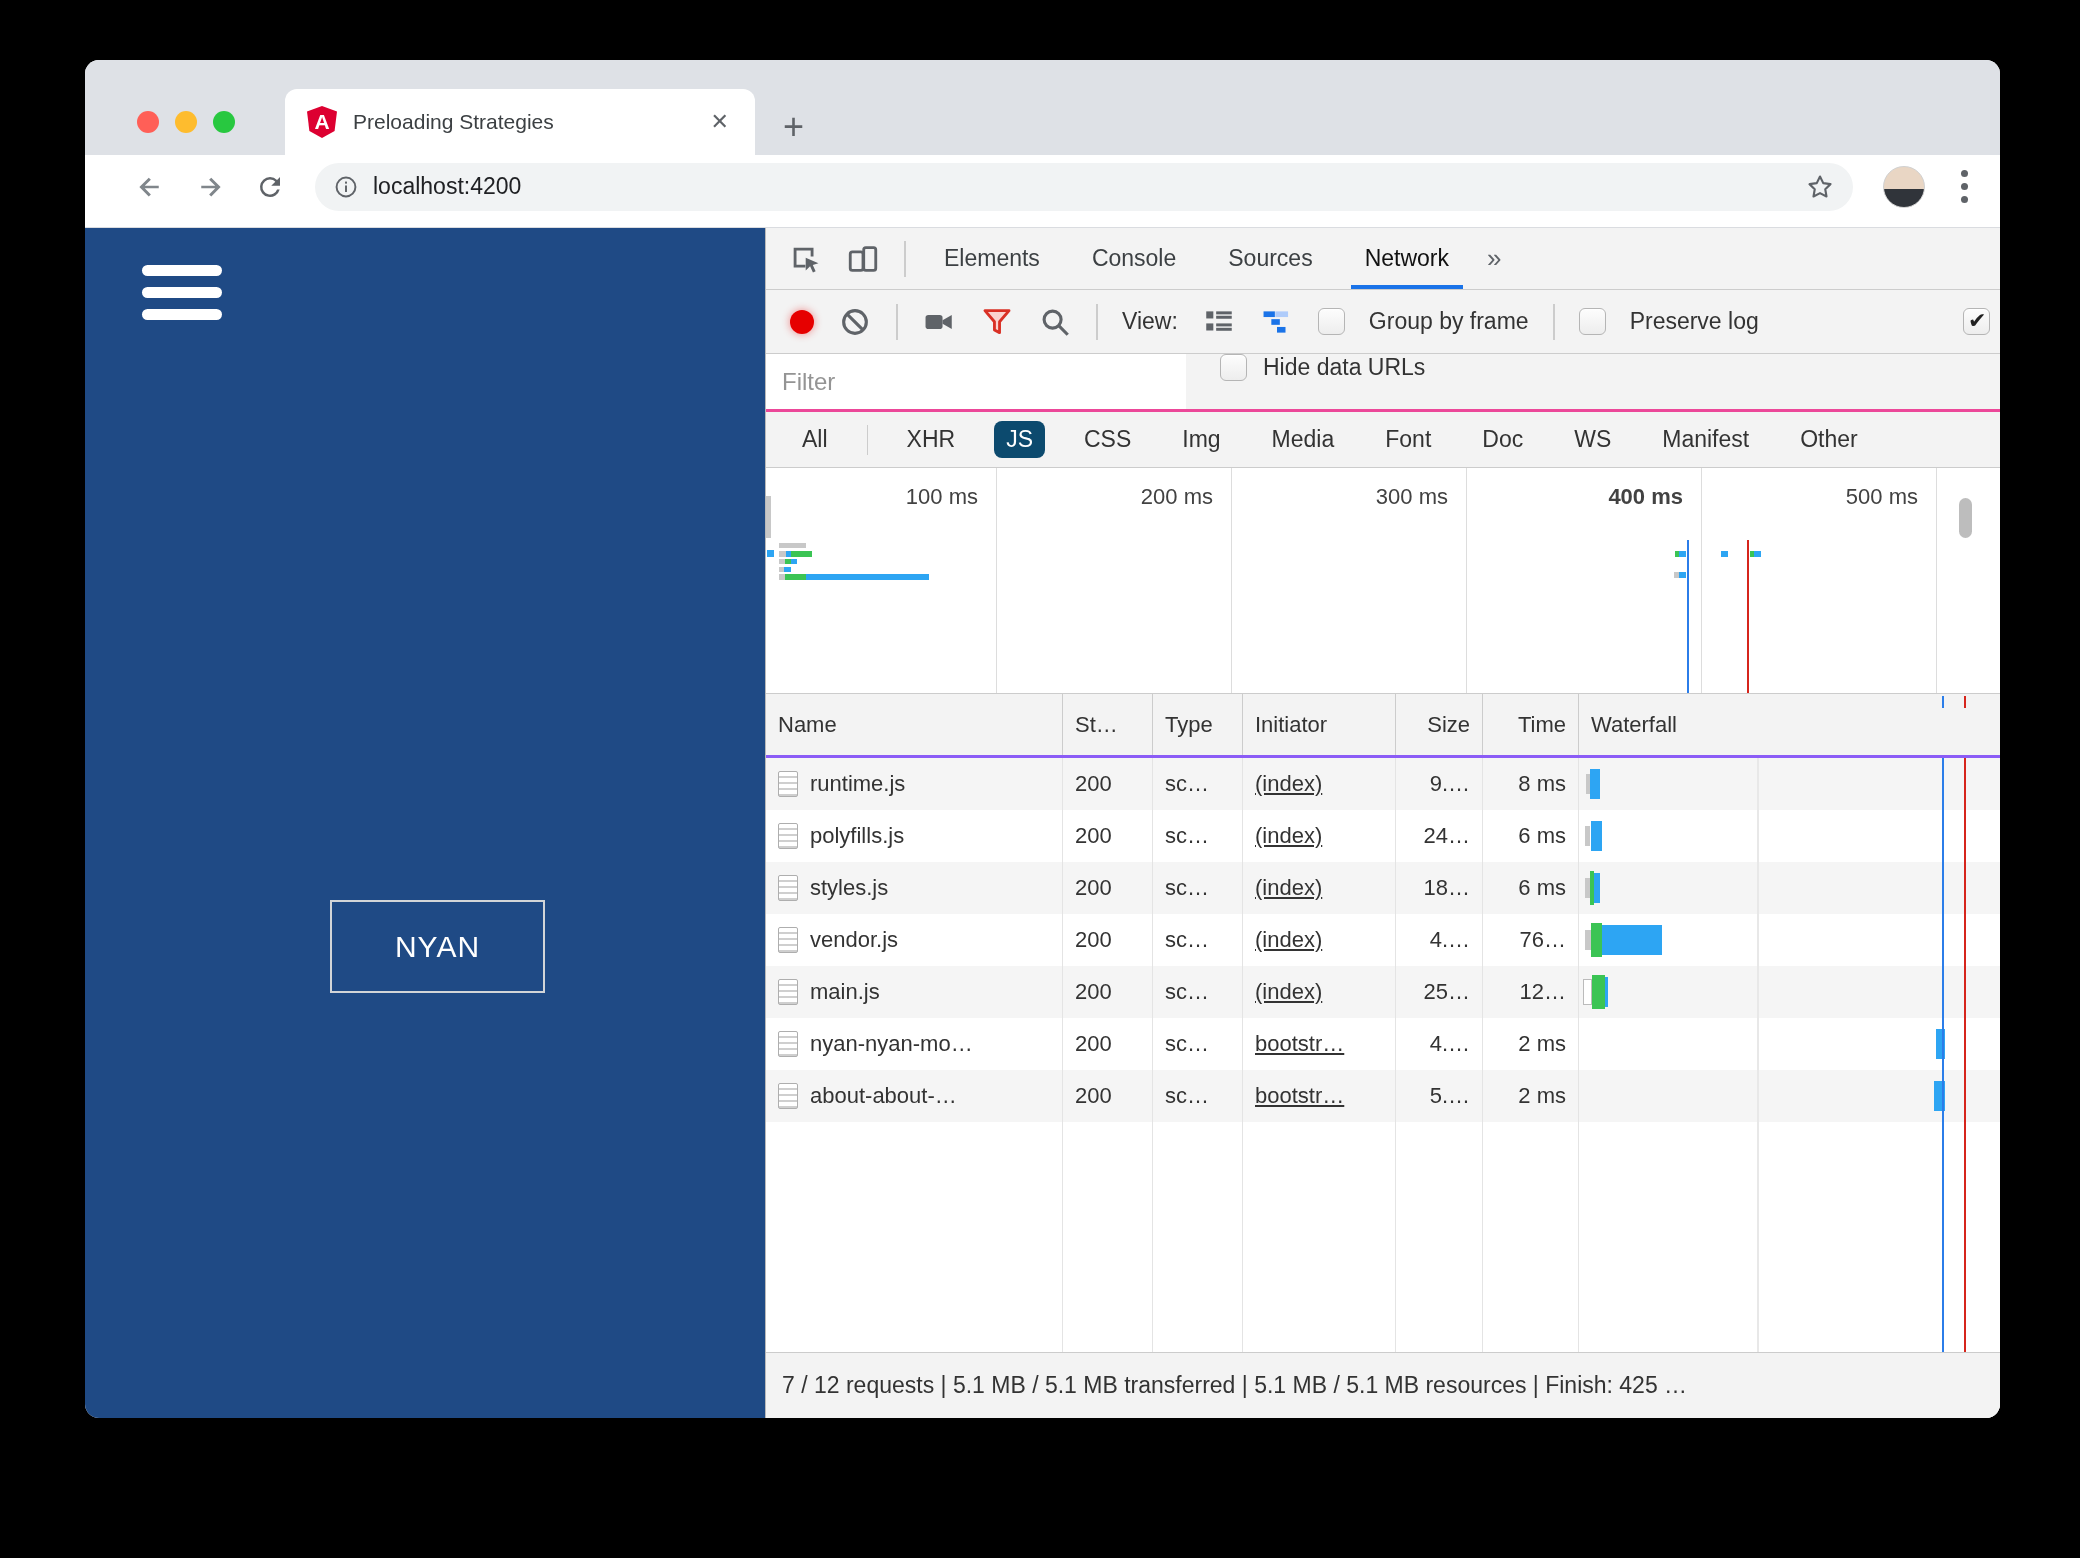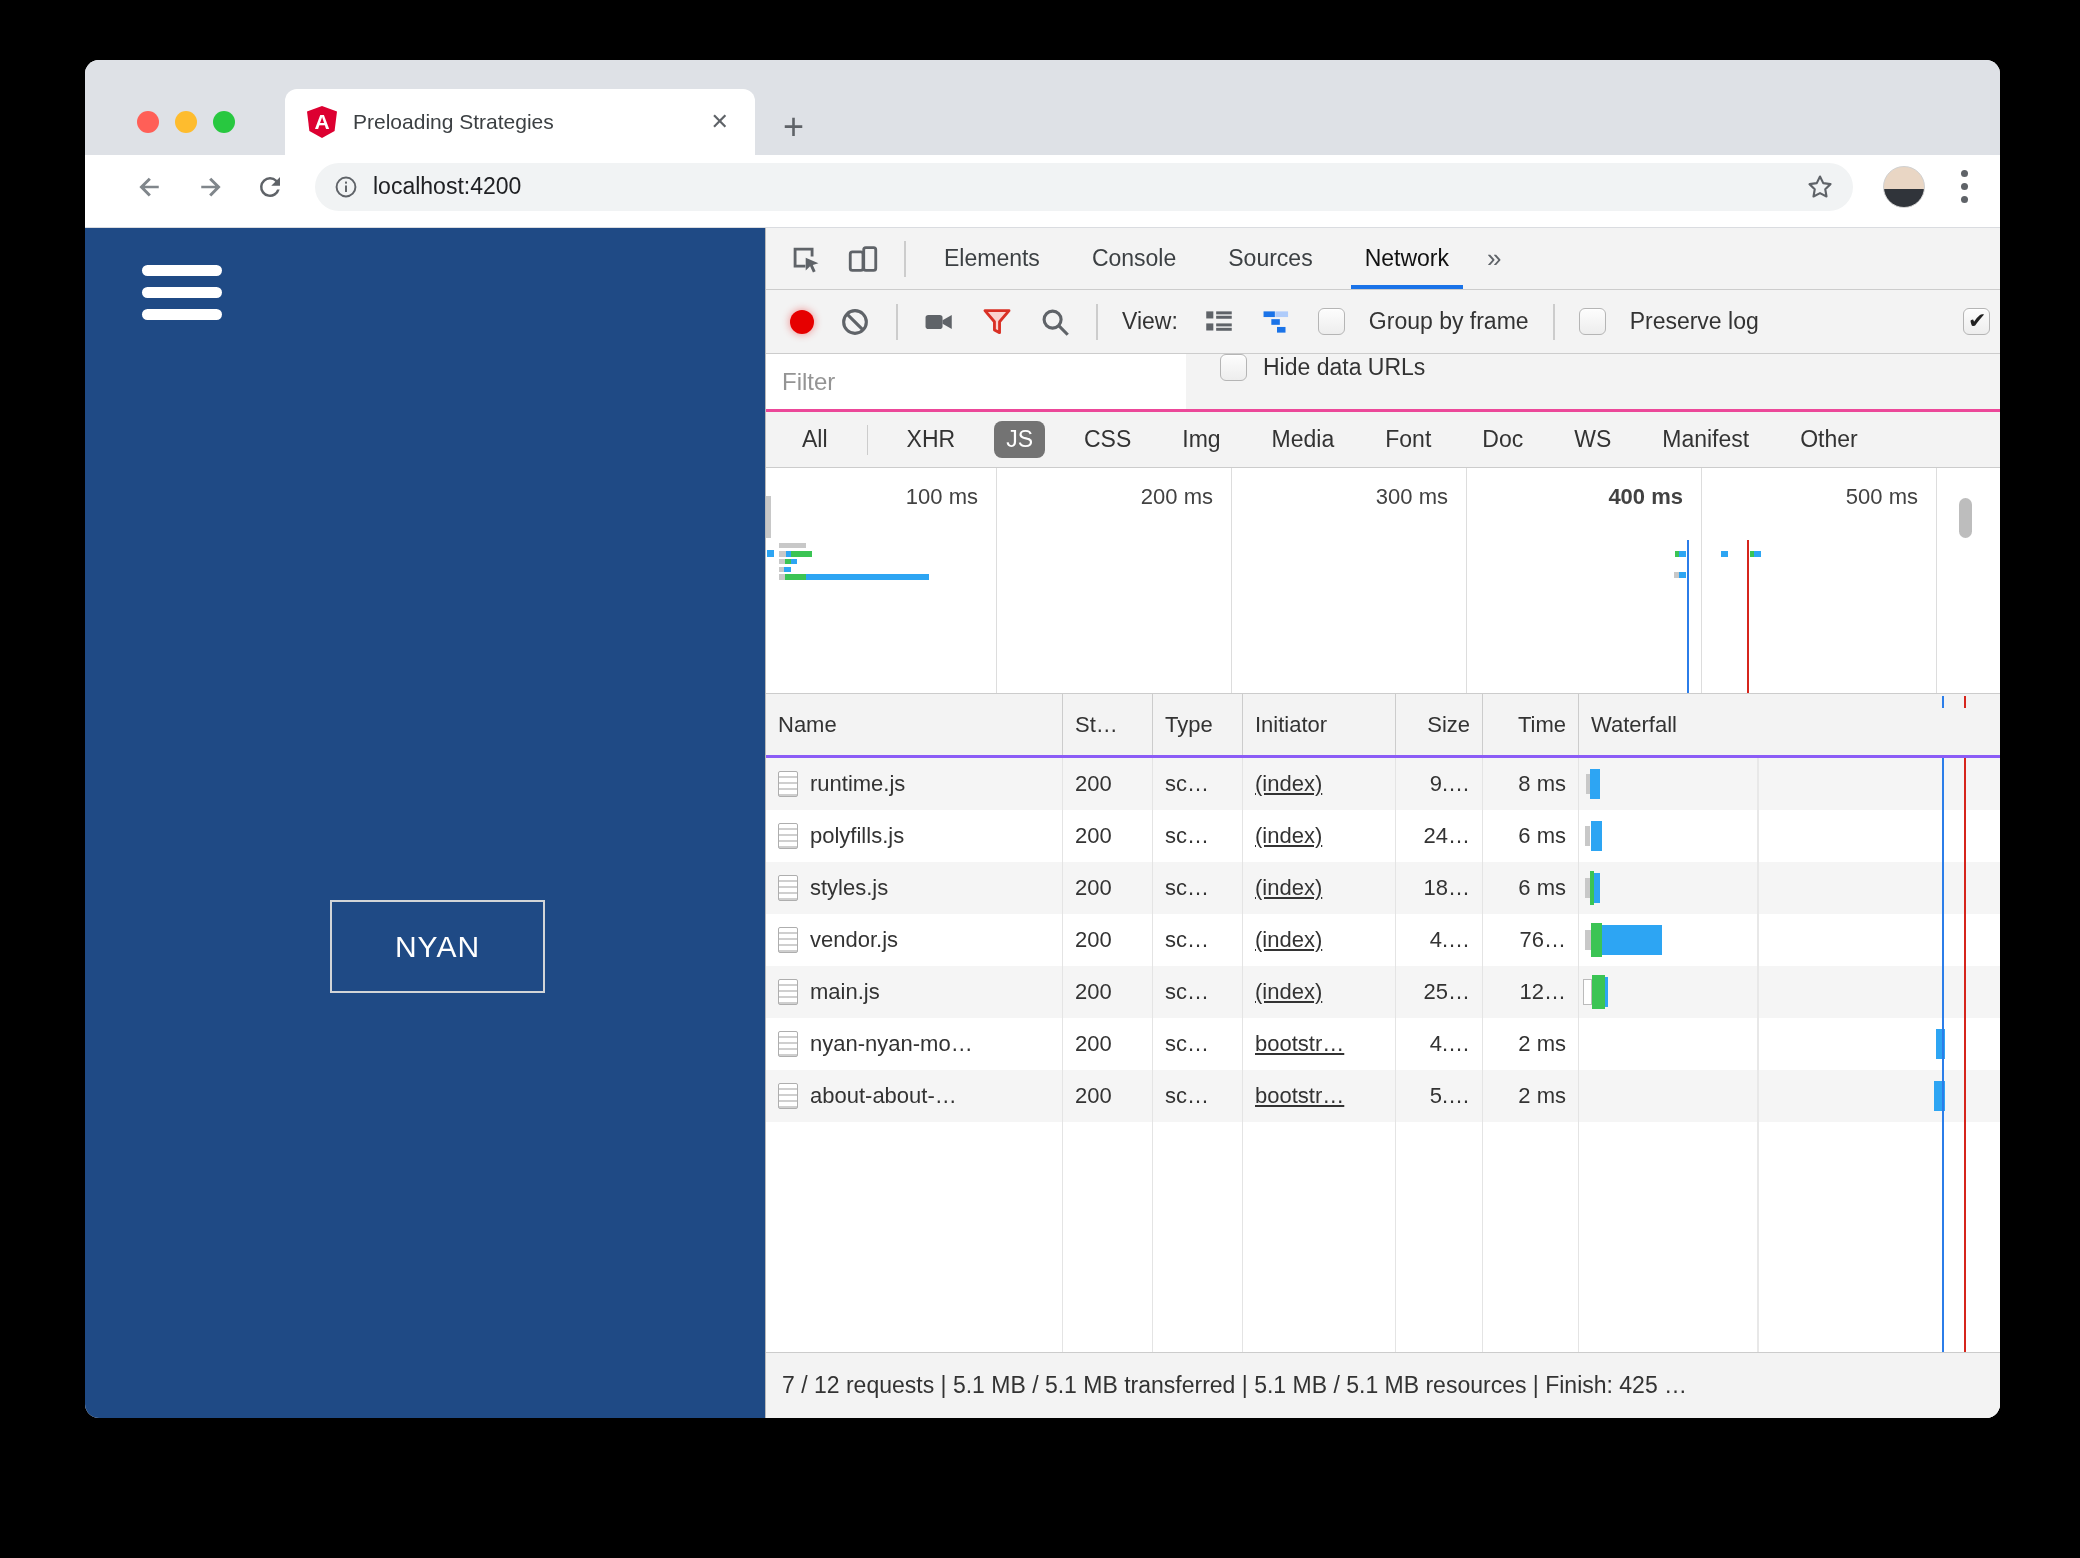--- a/index.html
+++ b/index.html
@@ -78,21 +78,21 @@
     border-bottom:3px solid #ec4899; }
   .filter-input { width:420px; height:100%; border:none; background:#fff; outline:none;
     font-size:24px; padding:0 16px; color:#333; font-family:"Liberation Sans", sans-serif; }
   .filter-input::placeholder { color:#949494; }
   .hide-urls { display:flex; align-items:center; gap:16px; margin-left:34px; }
 
   .dt-types { height:56px; display:flex; align-items:center; gap:27px; padding:0 0 0 24px;
     border-bottom:1px solid #ccc; flex:none; font-size:23px; color:#333; }
   .typesep { width:1px; height:30px; background:#ccc; }
   .type-pill { padding:5px 12px; border-radius:8px; }
-  .type-pill.active { background:#737373; color:#fff;text-align:right; }
+  .type-pill.active { background:#0c4a6e; color:#fff;text-align:right; }
 
   .dt-overview { height:226px; background:#fff; border-bottom:1px solid #ccc;
     position:relative; flex:none; overflow:hidden; }
   .ov-grid { position:absolute; top:0; bottom:0; width:1px; background:#ddd; }
   .ov-label { position:absolute; top:16px; width:120px; text-align:right;
     font-size:22px; color:#424242; }
   .ov-seg { position:absolute; }
   .seg-blue{background:#2da5f3;} .seg-green{background:#3bc454;}
   .seg-gray{background:#c8c8c8;} .seg-nub{background:#bdbdbd; border-radius:7px;}
   .ov-line { position:absolute; top:72px; bottom:0; width:2px; }

